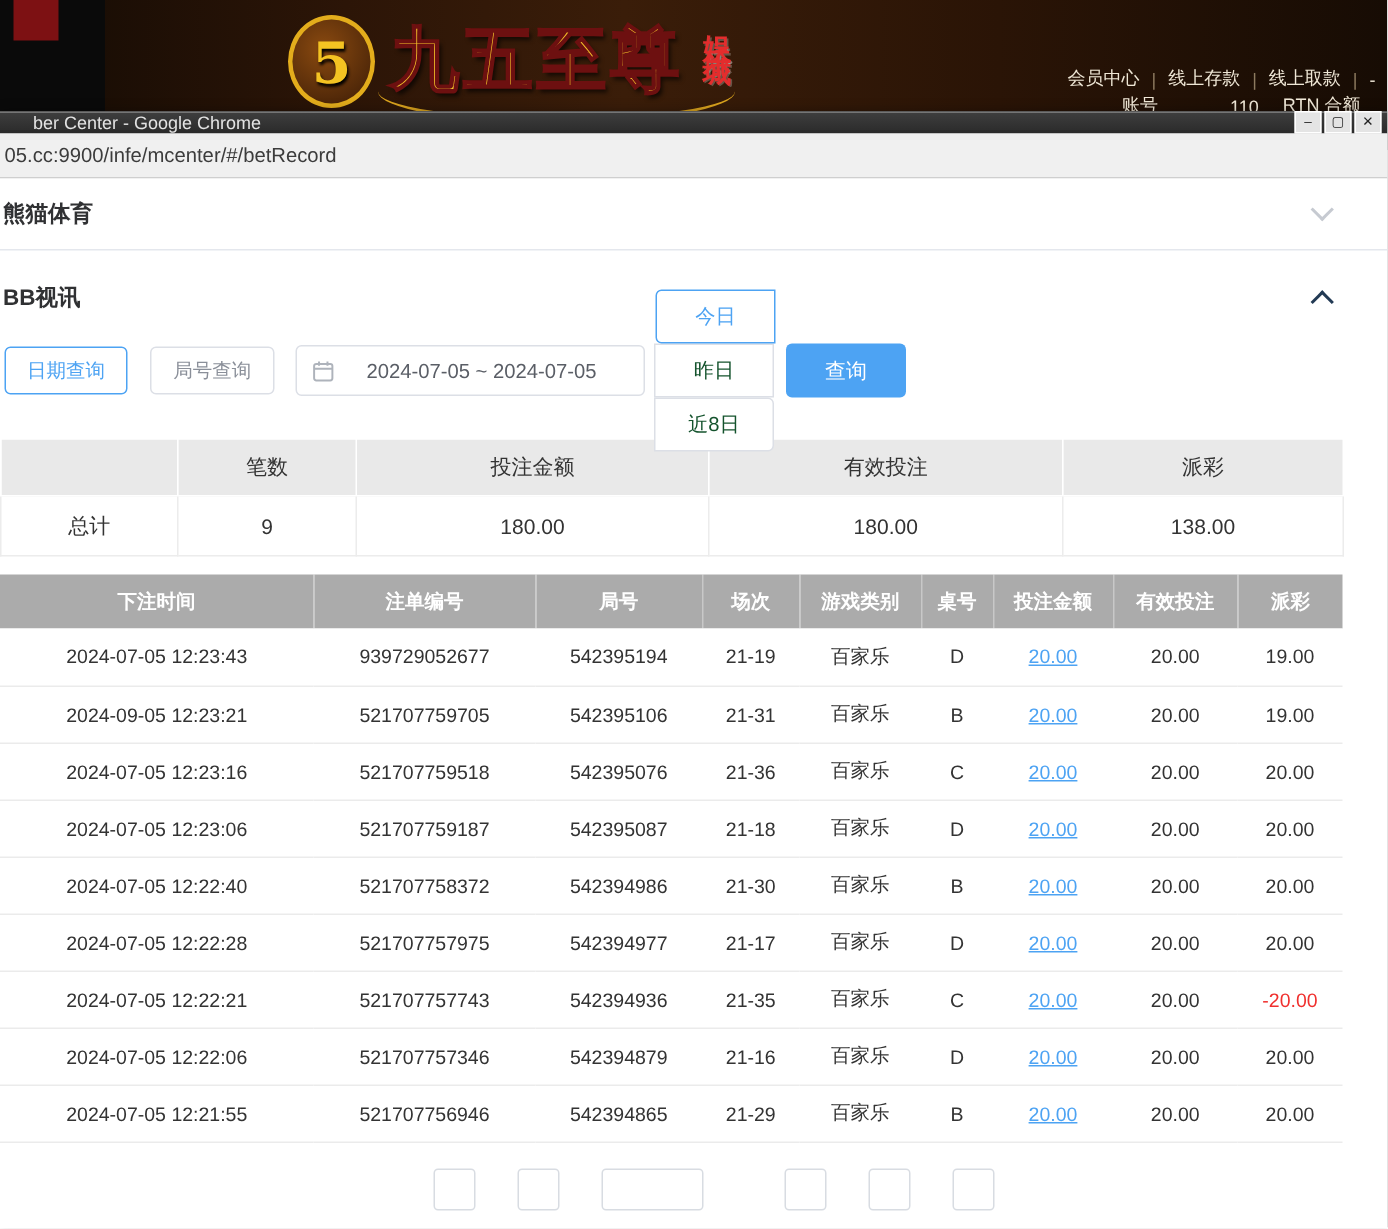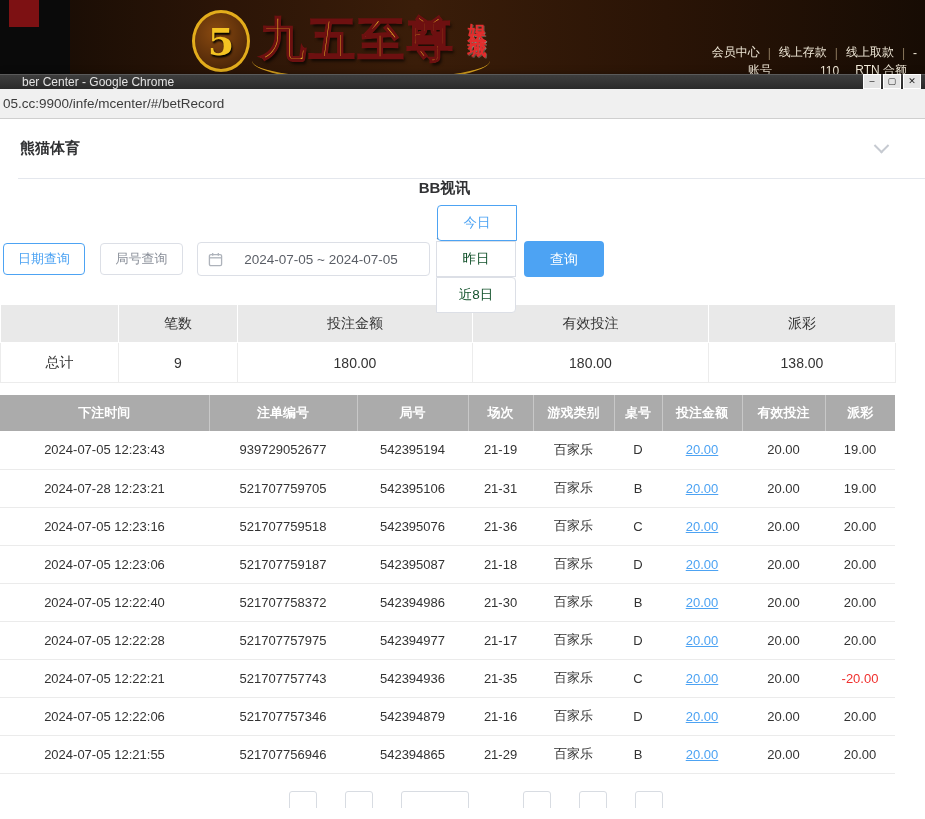--- a/index.html
+++ b/index.html
@@ -44,22 +44,22 @@
   .win-btn { width:18px; height:15px; background:#e4e4e4; border:1px solid #fff; font-size:9px;
     line-height:12px; text-align:center; color:#222; cursor:pointer; }
   .urlbar { height:30px; background:#f0f0f0; border-bottom:1px solid #cfcfcf; display:flex;
     align-items:center; padding-left:3px; }
   .url-text { font-size:13.5px; color:#3c3c3c; white-space:nowrap; }
   .content { height:689px; background:#fff; overflow:hidden; }
 
   
   .section-row { display:flex; align-items:center; justify-content:space-between;
     padding:0 38px 0 2px; cursor:pointer; }
-  .section-row.panda { height:60px; border-bottom:1px solid #e4e7ed;margin-left:18px; }
-  .section-row.bb { height:62px;flex-direction:column; }
+  .section-row.panda { height:48px; border-bottom:1px solid #e4e7ed; }
+  .section-row.bb { height:62px; }
   .section-title { font-size:15px; font-weight:bold; color:#303133; }
   .chev { width:11px; height:11px; border-right:2px solid; border-bottom:2px solid; }
   .chev.down { border-color:#c6cad1; transform:rotate(45deg) translate(-2px,-2px); }
   .chev.up { border-color:#223a54; transform:rotate(-135deg) translate(-2px,-2px); }
 
   
   .filters { display:flex; align-items:center; padding-left:3px; height:36px; }
   .btn { border-radius:4px; font-size:13px; text-align:center; cursor:pointer; background:#fff; }
   .btn-outline-blue { width:82px; height:32px; line-height:30px; border:1px solid #4da3f3; color:#4da3f3; }
   .btn-outline-gray { width:83px; height:32px; line-height:30px; border:1px solid #dcdfe6; color:#8a8f99; margin-left:15px; }
@@ -232,21 +232,21 @@
               <td>939729052677</td>
               <td>542395194</td>
               <td>21-19</td>
               <td>百家乐</td>
               <td>D</td>
               <td><span class="amount-link">20.00</span></td>
               <td>20.00</td>
               <td>19.00</td>
             </tr>
             <tr>
-              <td>2024-07-28 12:23:21</td>
+              <td>2024-09-05 12:23:21</td>
               <td>521707759705</td>
               <td>542395106</td>
               <td>21-31</td>
               <td>百家乐</td>
               <td>B</td>
               <td><span class="amount-link">20.00</span></td>
               <td>20.00</td>
               <td>19.00</td>
             </tr>
             <tr>

